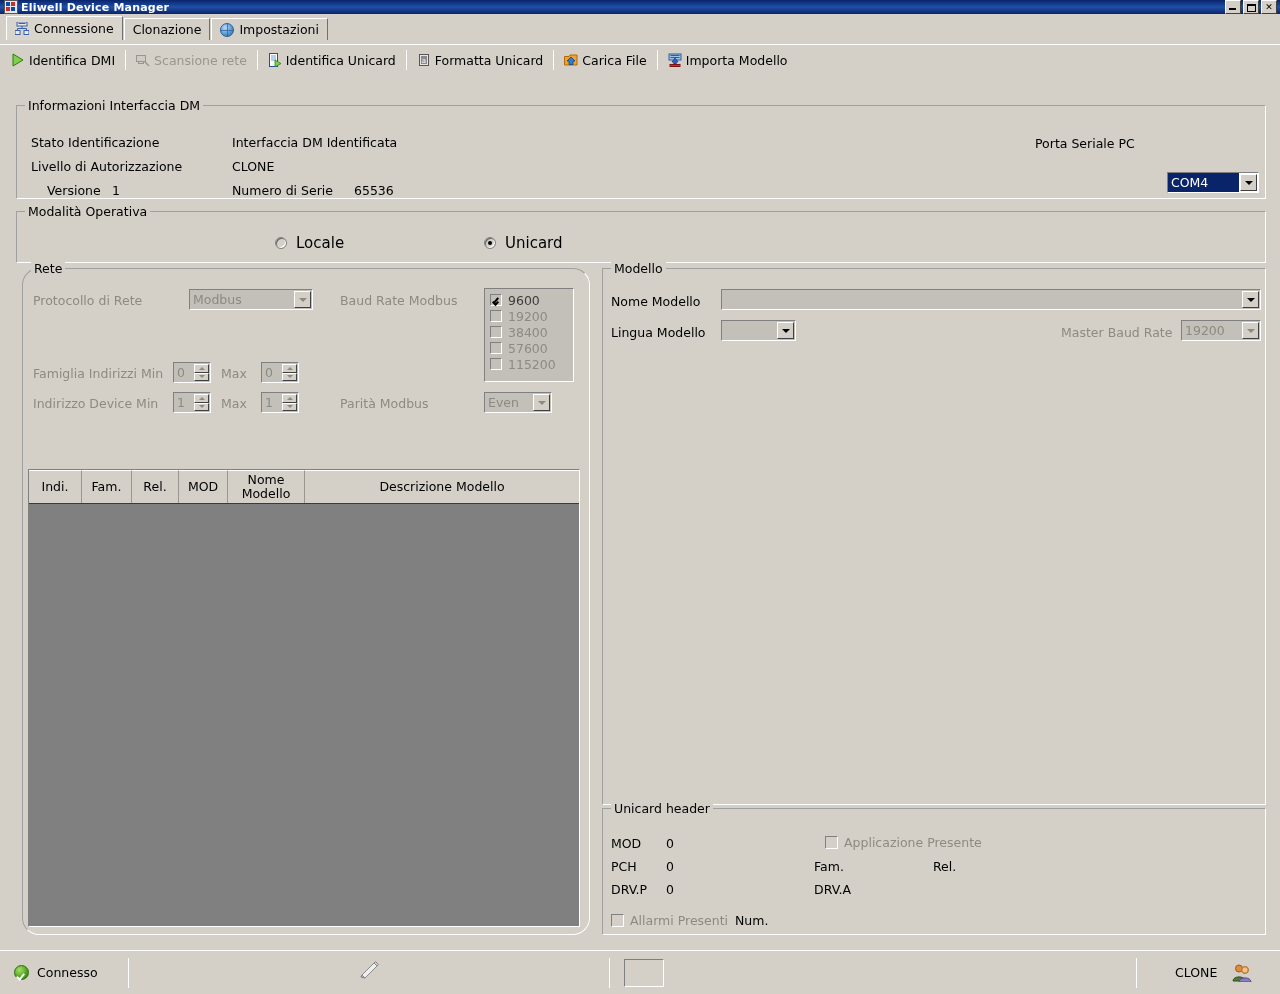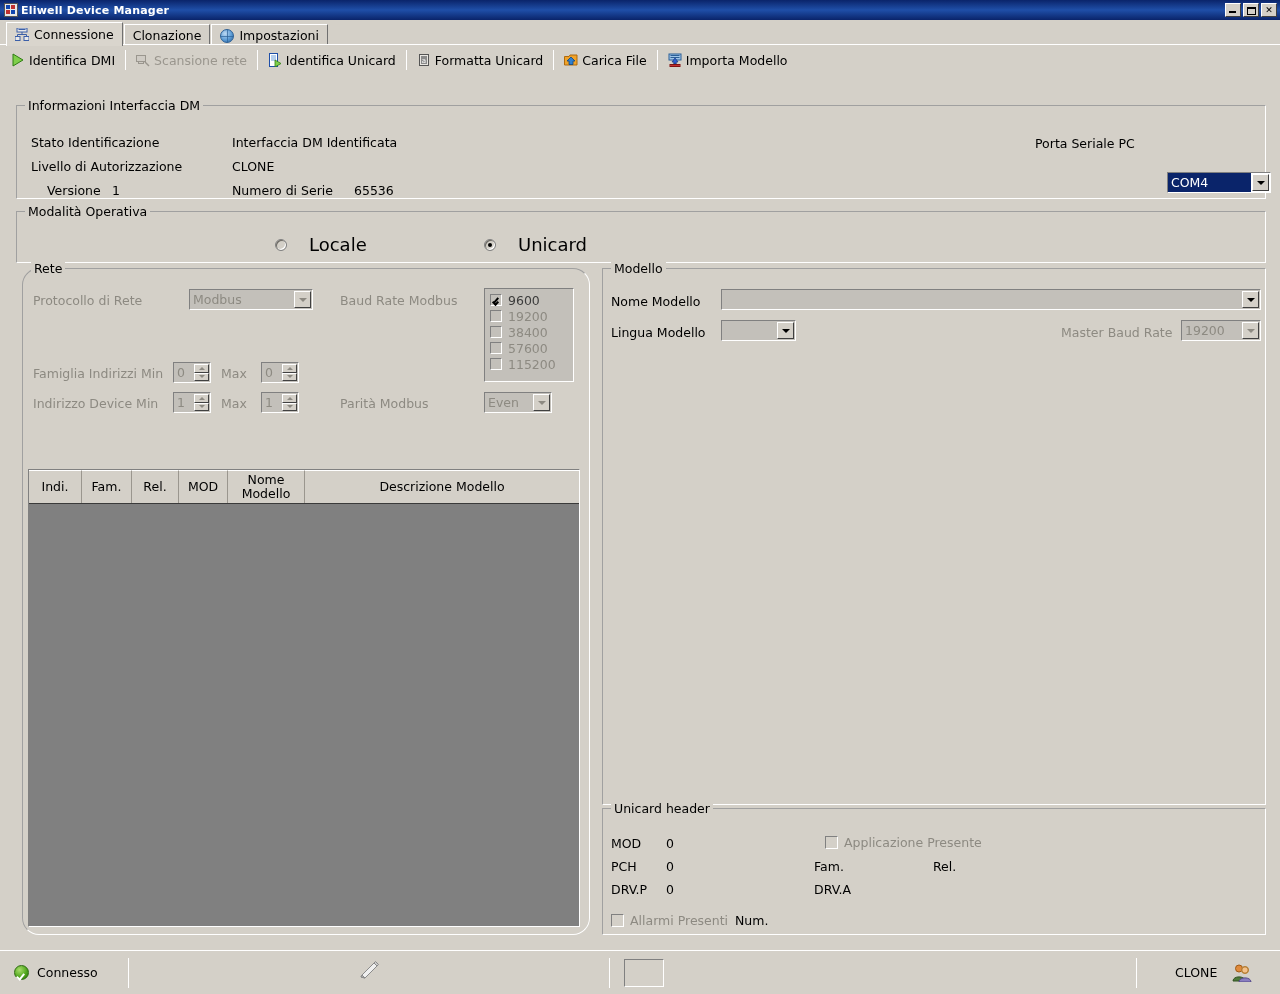--- a/index.html
+++ b/index.html
@@ -8,21 +8,21 @@
     overflow: hidden;
     background: #d4d0c8;
     font-family: "DejaVu Sans", "Liberation Sans", sans-serif;
     font-size: 12px;
     color: #000;
   }
   * { box-sizing: border-box; }
 
   
   .titlebar {
-    height: 20px;
+    height: 14px;
     background: linear-gradient(to bottom, #0a246a 0%, #1f4fa8 50%, #0a246a 100%);
     display: flex; align-items: center;
     padding: 0 2px;
     color: #fff;
   }
   .titlebar-icon {
     width: 14px; height: 14px; margin: 0 3px 0 2px;
     flex: 0 0 auto; position: relative;
     background: #e8e8e8; border: 1px solid #555;
   }
@@ -204,21 +204,21 @@
   
   .cbx { position:absolute; display:flex; align-items:center; gap:6px; font-size:12.5px; color:#8d8a82;}
   .cbx .bx {
     width: 13px; height: 13px; flex:0 0 auto;
     border-top: 1px solid #808080; border-left: 1px solid #808080;
     border-right: 1px solid #fff; border-bottom: 1px solid #fff;
     background: #d4d0c8;
   }
 
   
-  .radio { position:absolute; display:flex; align-items:center; gap:22px; font-size:18px;text-align:center; }
+  .radio { position:absolute; display:flex; align-items:center; gap:9px; font-size:15px;text-align:center; }
   .rbtn {
     width: 12px; height: 12px; border-radius: 50%;
     background: #d4d0c8;
     border: 1px solid #808080;
     box-shadow: inset 1px 1px 0 #6d6a64, inset -1px -1px 0 #fff;
     position: relative; flex:0 0 auto;
   }
   .rbtn.on::after {
     content:''; position: absolute; left: 3px; top: 3px; width: 4px; height: 4px;
     border-radius: 50%; background: #000;
@@ -397,21 +397,21 @@
 
     <span class="lbl" style="left:14px; top:53px;">Livello di Autorizzazione</span>
     <span class="lbl" style="left:215px; top:53px;">CLONE</span>
 
     <span class="lbl" style="left:30px; top:77px;">Versione</span>
     <span class="lbl" style="left:95px; top:77px;">1</span>
     <span class="lbl" style="left:215px; top:77px;">Numero di Serie</span>
     <span class="lbl" style="left:337px; top:77px;">65536</span>
 
     <span class="lbl" style="left:1018px; top:30px;">Porta Seriale PC</span>
-    <div class="combo selected" style="left:1150px; top:66px; width:104px;">
+    <div class="combo selected" style="left:1150px; top:66px; width:92px;">
       <span class="ctext">COM4</span>
       <span class="carrow">
           <span class="tri-d"></span>
         </span>
     </div>
   </div>
 
   <div class="group" style="left:16px; top:166px; width:1250px; height:52px;">
     <span class="glabel">Modalità Operativa</span>
     <div class="radio" style="left:258px; top:22px;">

